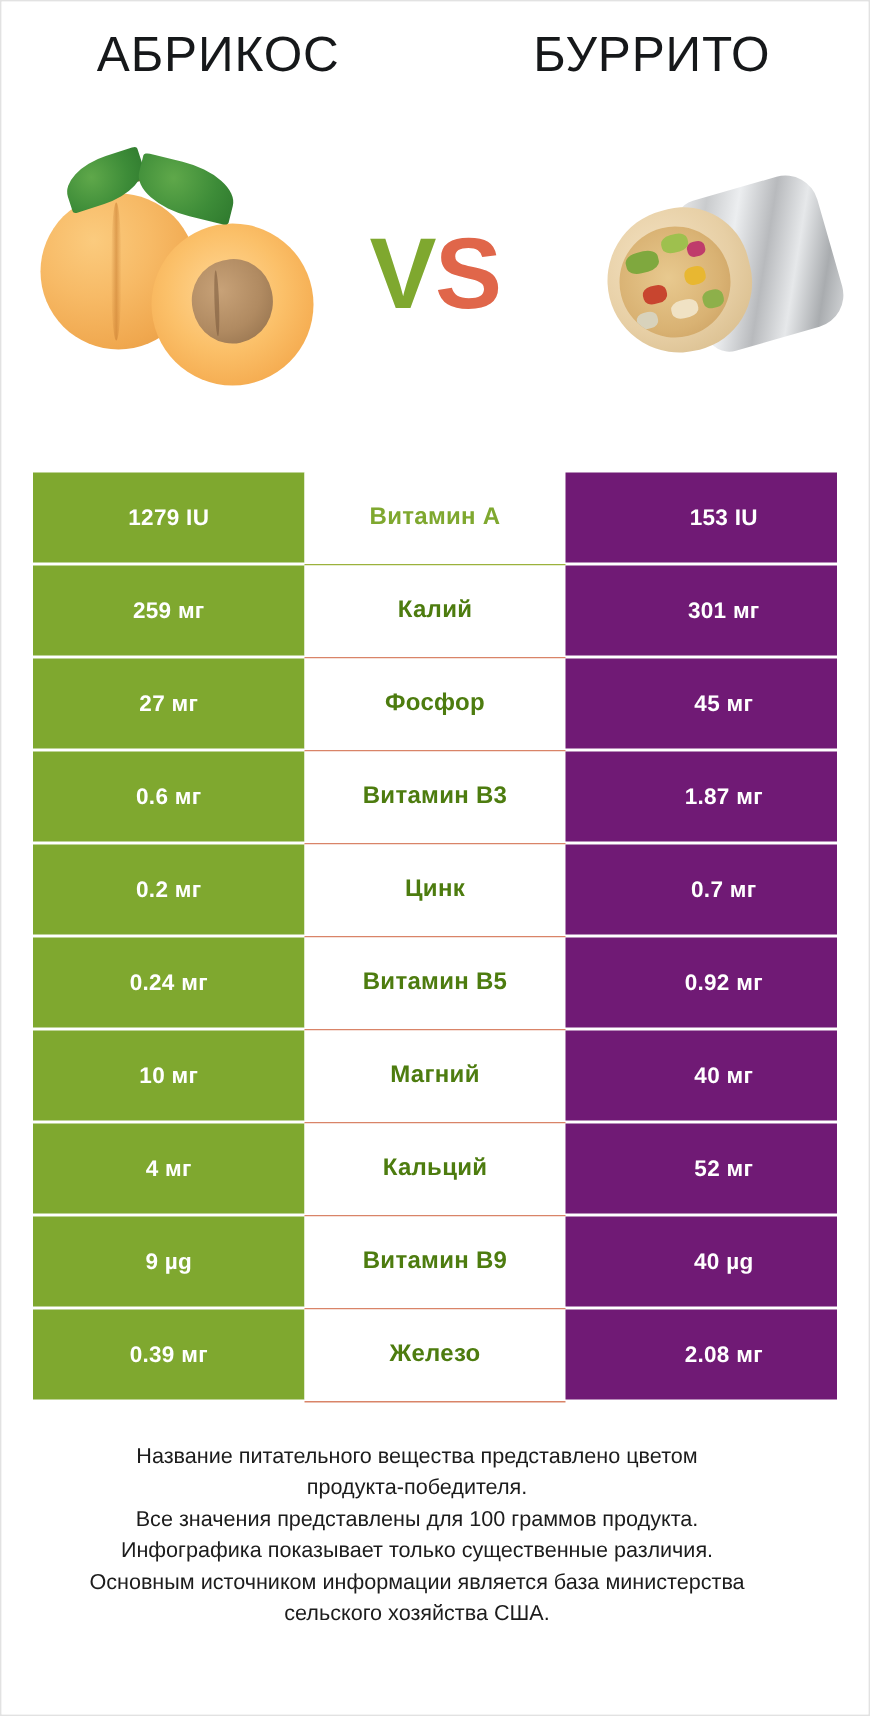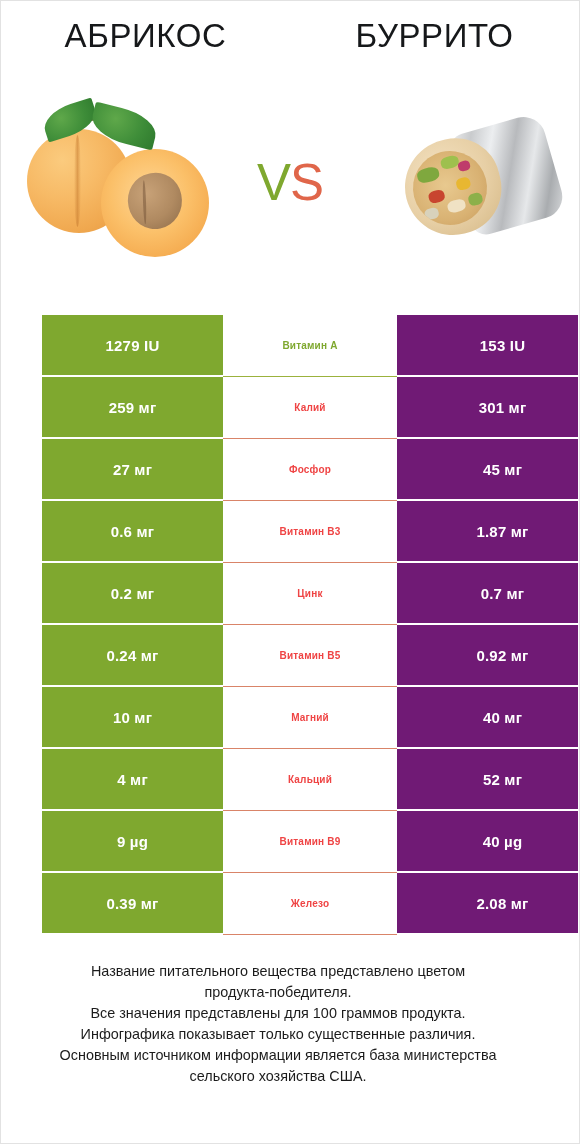--- a/index.html
+++ b/index.html
@@ -65,36 +65,35 @@
     top: 8px;
     width: 195px;
     height: 175px;
   }
   .vs {
     position: absolute;
     left: 229px;
     top: 38px;
     width: 120px;
     text-align: center;
-    font-size: 51px;
-    font-weight: 400;
+    font-size: 67px;
+    font-weight: 700;
     line-height: 96px;
     letter-spacing: -1px;
     white-space: nowrap;
   }
   .vs .v { color: #7FA82F; }
   .vs .s { color: #E0664A; }
 
   
   .table {
     position: absolute;
     left: 21px;
     top: 314px;
     width: 536px;
-    margin-left: 20px;
   }
   .row {
     position: relative;
     height: 60px;
     display: flex;
     align-items: stretch;
   }
   .cell {
     display: flex;
     align-items: center;
@@ -105,21 +104,21 @@
     width: 181px;
     background: #7FA82F;
     color: #ffffff;
     font-size: 15px;
     font-weight: bold;
     letter-spacing: 0.2px;
   }
   .cell-mid {
     width: 174px;
     background: #ffffff;
-    font-size: 10px;
+    font-size: 16px;
     font-weight: bold;
     letter-spacing: 0.2px;
   }
   .cell-right {
     width: 181px;
     background: #701a75;
     color: #ffffff;
     font-size: 15px;
     font-weight: bold;
     letter-spacing: 0.2px;
@@ -130,21 +129,21 @@
   
   .divider {
     position: absolute;
     left: 181px;
     bottom: -2px;
     width: 174px;
     height: 1px;
   }
   .win-green .mid-label { color: #7FA82F; }
   .win-green .divider   { background: #9BB23C; }
-  .win-orange .mid-label { color: #ef4444; }
+  .win-orange .mid-label { color: #4d7c0f; }
   .win-orange .divider   { background: #D98468; }
 
   
   .note {
     position: absolute;
     left: 16px;
     top: 960px;
     width: 522px;
     text-align: center;
     font-size: 14.4px;

